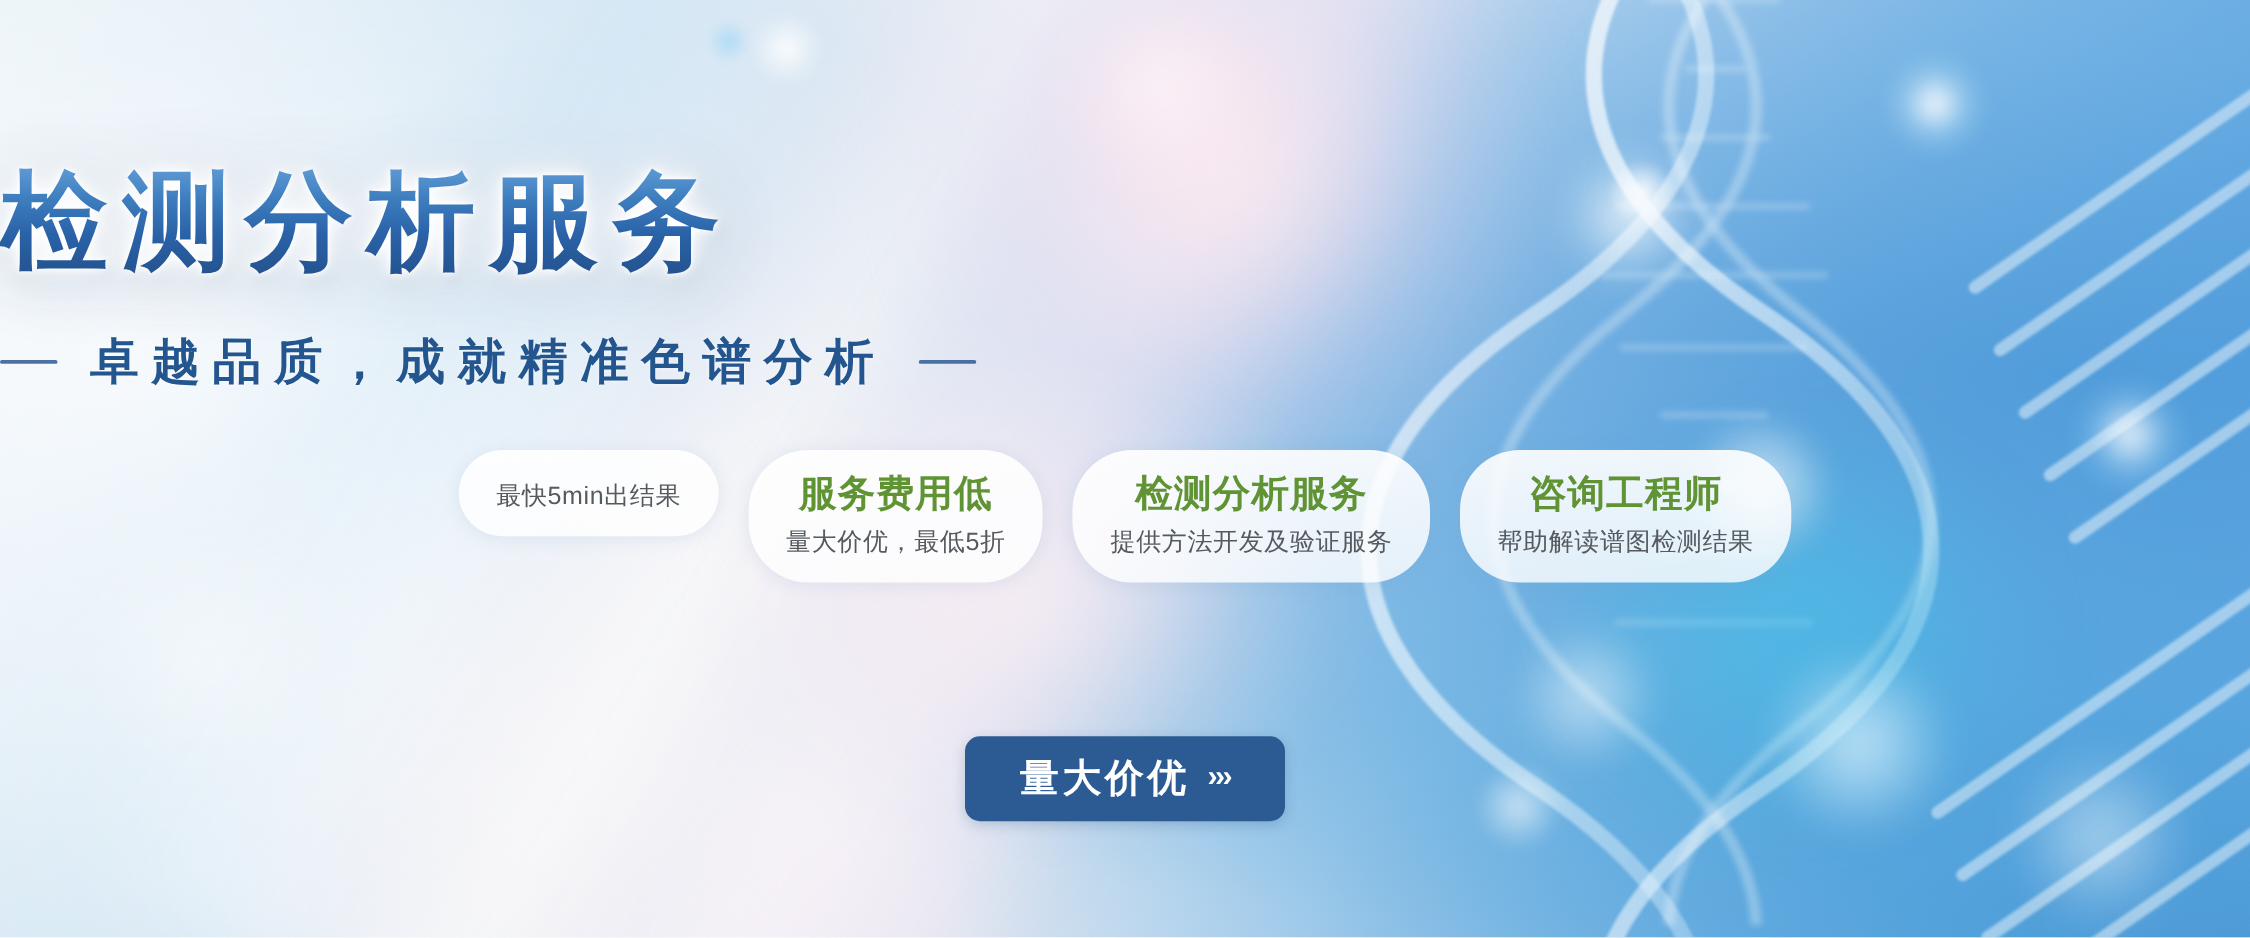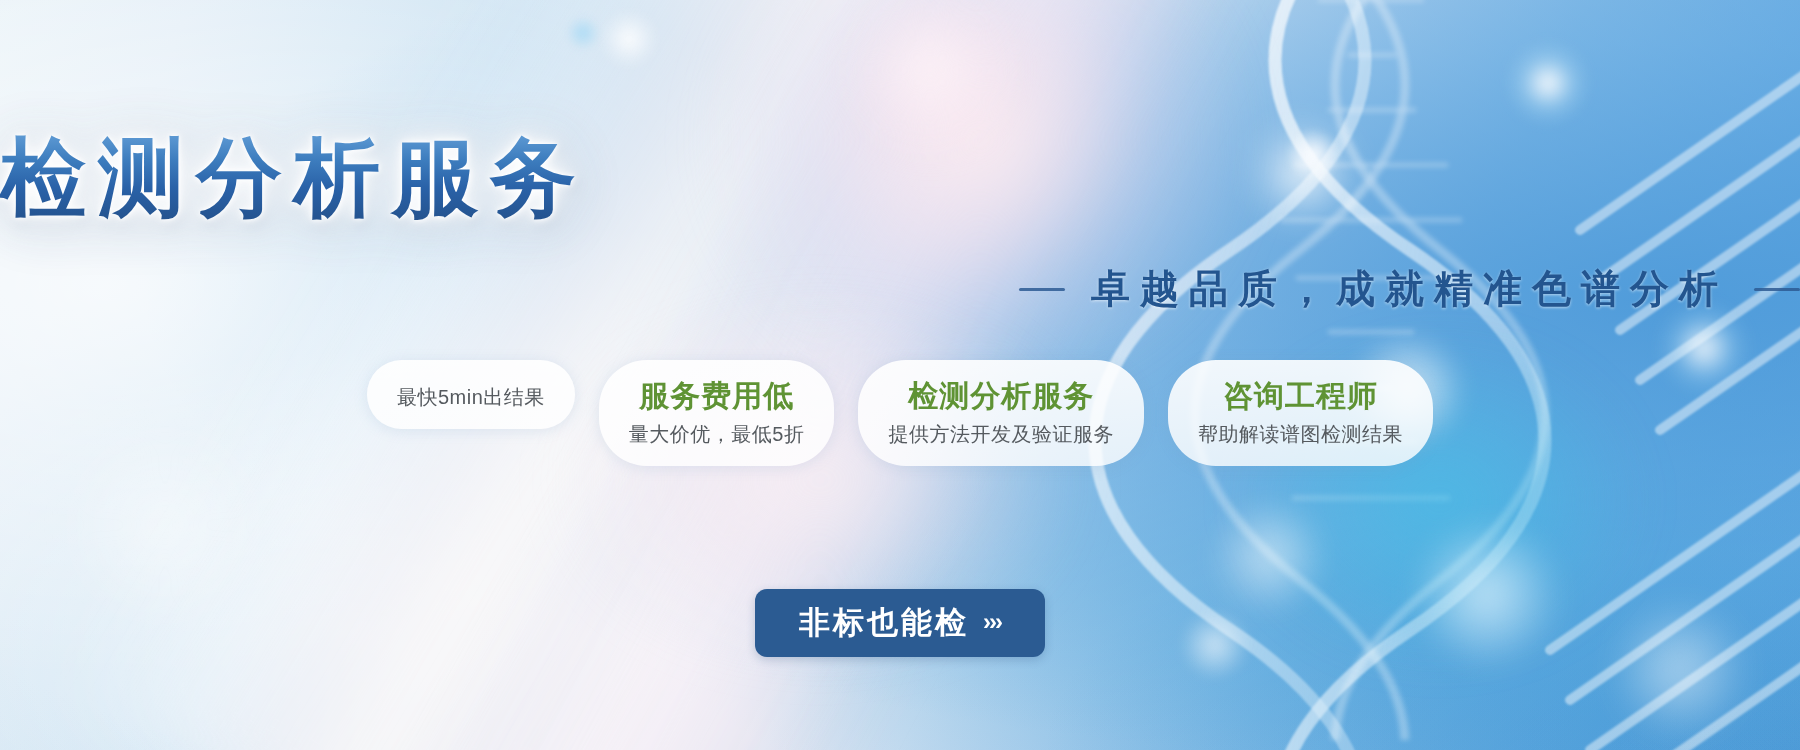--- a/index.html
+++ b/index.html
@@ -142,21 +142,21 @@
       drop-shadow(0 0 2px #ffffff)
       drop-shadow(0 0 5px #ffffff)
       drop-shadow(0 0 12px rgba(255,255,255,.95))
       drop-shadow(0 0 26px rgba(255,255,255,.75))
       drop-shadow(2px 4px 4px rgba(40,80,130,.30));
     white-space:nowrap;
   }
 
   .subtitle-row{
     position:absolute;top:262px;left:0;right:0;
-    display:flex;align-items:center;justify-content:flex-end;
+    display:flex;align-items:center;justify-content:flex-start;
     gap:26px;
   }
   .sub-rule{
     width:46px;height:3px;
     background:#2d5b93;
     opacity:.85;
     border-radius:2px;
   }
   .subtitle{
     font-size:39px;
@@ -341,19 +341,19 @@
 
       <div class="pill">
         <div class="pill-title">咨询工程师</div>
         <div class="pill-sub">帮助解读谱图检测结果</div>
       </div>
 
     </div>
 
     <div class="cta-wrap">
       <button class="cta">
-        <span>非标也能检</span>
+        <span>量大价优</span>
         <span class="cta-arrows">›››</span>
       </button>
     </div>
 
   </div>
 </div>
 
 </body></html>

